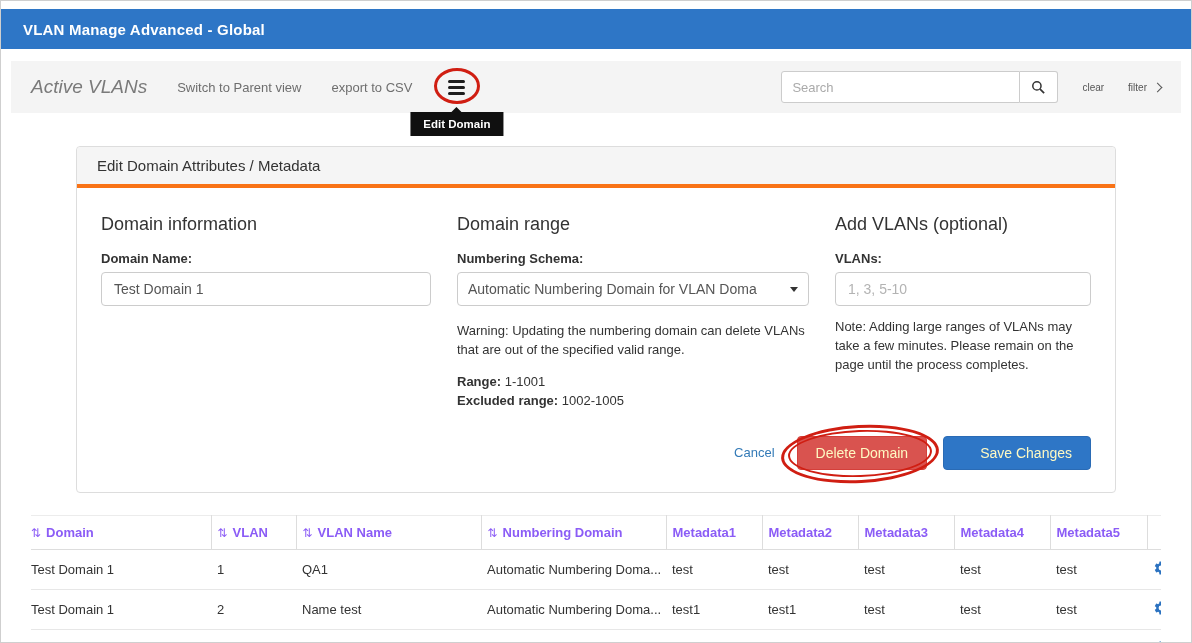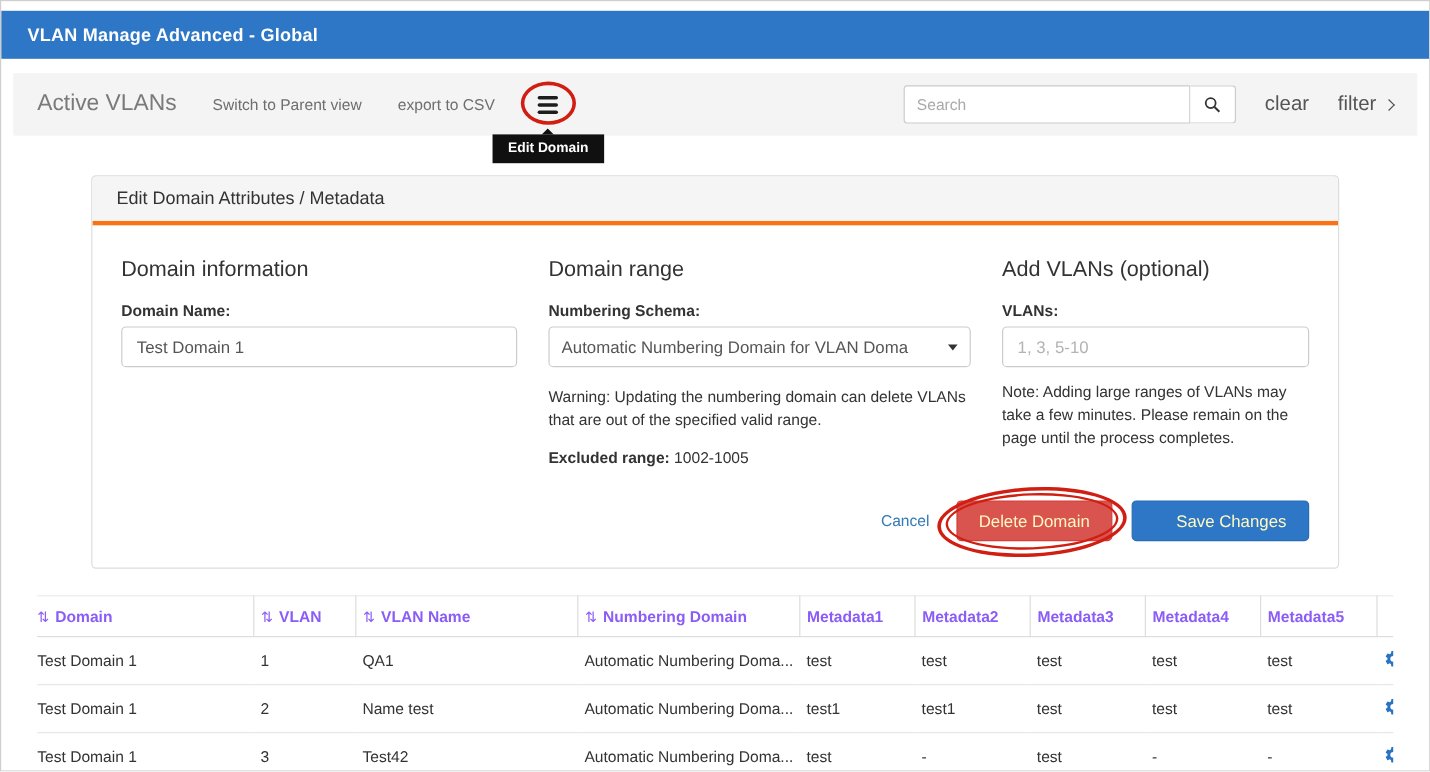--- a/index.html
+++ b/index.html
@@ -6,35 +6,35 @@
   body { margin:0; font-family:"Liberation Sans", sans-serif; background:#fff; }
   .page { width:1192px; height:643px; border:1px solid #cfcfcf; background:#fff; position:relative; overflow:hidden; }
 
   
   .app-header { margin-top:8px; height:40px; background:var(--header-blue,#2e76c6); display:flex; align-items:center; padding:0 22px; }
   .app-header .title { color:#fff; font-size:15px; font-weight:bold; letter-spacing:.2px; }
 
   
   .toolbar { margin:12px 10px 0; background:#f4f4f4; height:52px; display:flex; align-items:center; justify-content:space-between; padding:0 20px; position:relative; }
   .toolbar-left { display:flex; align-items:center; gap:30px; }
-  .toolbar-title { font-size:19px; color:#7a7a7a; }
+  .toolbar-title { font-size:19px; color:#7a7a7a;font-style:italic; }
   .toolbar-link { font-size:13px; color:#6e6e6e; text-decoration:none; cursor:pointer; }
   .menu-wrap { position:relative; z-index:10; }
   .hamburger-btn { background:none; border:none; padding:5px 6px; cursor:pointer; display:block; }
   .hamburger i { display:block; width:17px; height:3px; background:#1d1d1d; border-radius:2px; margin:3px 0; }
   .red-ellipse { position:absolute; border:3px solid var(--annotation,#d01e12); border-radius:50%; pointer-events:none; }
   .ellipse-menu { width:46px; height:36px; left:-8px; top:-4px; }
   .tooltip { position:absolute; top:calc(100% + 9px); left:50%; transform:translateX(-50%); background:#101010; color:#fff; font-size:11.5px; font-weight:bold; padding:6px 13px; white-space:nowrap; }
   .tooltip::before { content:""; position:absolute; bottom:100%; left:50%; margin-left:-5px; border:5px solid transparent; border-bottom-color:#101010; }
   .toolbar-right { display:flex; align-items:center; gap:24px; }
   .search-group { display:flex; }
   .search-input { width:239px; height:32px; border:1px solid #ccc; border-radius:3px 0 0 3px; padding:6px 10px; font-size:13px; color:#555; outline:none; }
   .search-input::placeholder { color:#aaa; }
   .search-btn { width:38px; height:32px; border:1px solid #ccc; border-left:none; background:#fff; border-radius:0 3px 3px 0; cursor:pointer; display:flex; align-items:center; justify-content:center; }
-  .plain-link { font-size:17px; color:#555; text-decoration:none; cursor:pointer; display:flex; align-items:center;text-align:right; }
+  .plain-link { font-size:10px; color:#555; text-decoration:none; cursor:pointer; display:flex; align-items:center;text-align:right; }
   .chev { display:inline-block; width:7px; height:7px; border-right:1.5px solid #555; border-top:1.5px solid #555; transform:rotate(45deg); margin-left:7px; }
 
   
   .panel { margin:33px 75px 0; border:1px solid #ddd; border-radius:4px; background:#fff; }
   .panel-heading { background:#f5f5f5; border-bottom:4px solid #f97316; padding:10px 20px; font-size:15px; color:#333; border-radius:4px 4px 0 0; }
   .panel-body { padding:16px 24px 22px; display:grid; grid-template-columns:330px 352px 1fr; column-gap:26px; }
   .col h3 { font-size:18px; font-weight:500; color:#333; margin:10px 0 16px; }
   .col label { display:block; font-size:13px; font-weight:bold; color:#333; margin-bottom:6px; }
   .text-input { width:100%; height:34px; border:1px solid #ccc; border-radius:4px; padding:6px 12px; font-size:14px; color:#555; outline:none; }
   .text-input::placeholder { color:#b3b3b3; }
@@ -123,20 +123,24 @@
       </div>
 
       <div class="col">
         <h3>Domain range</h3>
         <label>Numbering Schema:</label>
         <div class="select">
           <span class="select-text">Automatic Numbering Domain for VLAN Doma</span>
           <span class="caret"></span>
         </div>
         <p class="warning">Warning: Updating the numbering domain can delete VLANs that are out of the specified valid range.</p>
+        <p class="range-line">
+          <b>Range:</b>
+          <span>1-1001</span>
+        </p>
         <p class="range-line">
           <b>Excluded range:</b>
           <span>1002-1005</span>
         </p>
       </div>
 
       <div class="col">
         <h3>Add VLANs (optional)</h3>
         <label>VLANs:</label>
         <input class="text-input" type="text" placeholder="1, 3, 5-10" style="">

